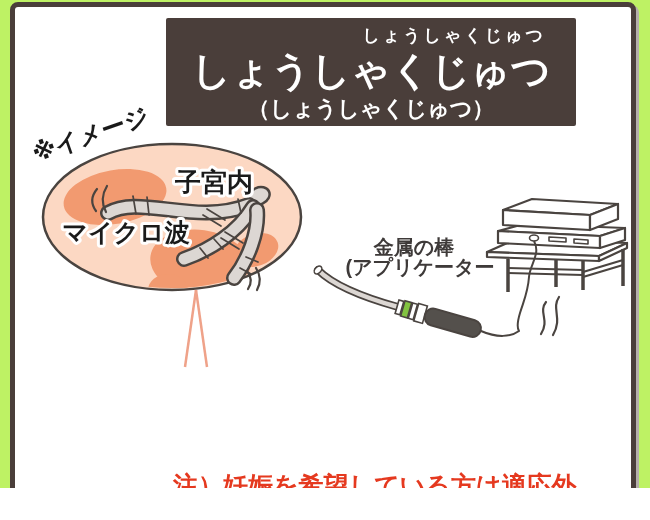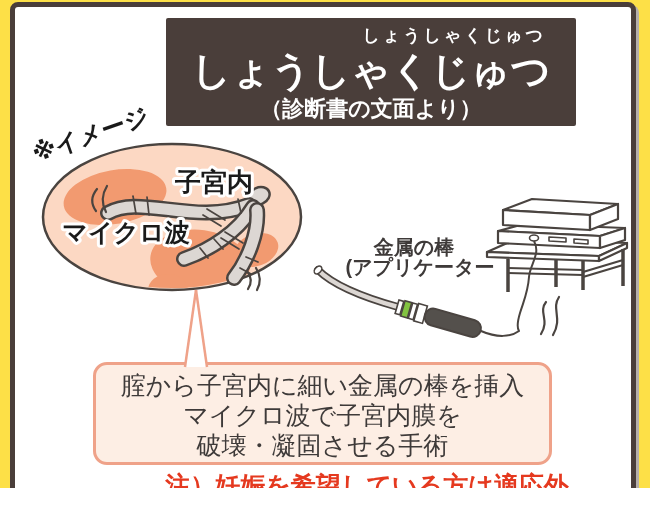--- a/index.html
+++ b/index.html
@@ -1,17 +1,17 @@
 <!DOCTYPE html>
 <html><head>
 <meta charset="utf-8">
 <style>
   html,body{margin:0;padding:0;background:#ffffff;}
   #stage{
-    position:relative;width:650px;height:488px;overflow:hidden;background:#fde047;
+    position:relative;width:650px;height:488px;overflow:hidden;background:#bef264;
     font-family:"Liberation Sans","DejaVu Sans",sans-serif;
   }
   .frame{
     position:absolute;left:10px;top:2px;width:616px;height:496px;
     border:5px solid #4a3e3a;border-radius:8px;background:#ffffff;
     box-shadow:3px 3px 0 #b6afab;
   }
   .title-box{
     position:absolute;left:166px;top:18px;width:410px;height:108px;
     background:#4a3e3a;border-radius:2px;color:#ffffff;
@@ -30,47 +30,40 @@
   }
   .desc-box{
     position:absolute;left:93px;top:362px;width:453px;height:97px;
     background:#fdeee4;border:3px solid #efa289;border-radius:14px;
   }
   .desc-text{
     position:absolute;top:5px;left:0;width:100%;text-align:center;
     font-size:25px;line-height:30px;color:#3e3a39;white-space:nowrap;
   }
   .footnote{
-    position:absolute;left:157px;top:469px;width:420px;text-align:center;
+    position:absolute;left:173px;top:469px;width:420px;
     font-size:25px;font-weight:bold;color:#e5391f;white-space:nowrap;
   }
   svg.overlay{position:absolute;left:0;top:0;width:650px;height:520px;pointer-events:none;}
   .jp-label{font-family:"Liberation Sans","DejaVu Sans",sans-serif;font-weight:bold;
     paint-order:stroke;stroke:#ffffff;stroke-linejoin:round;}
 </style>
 </head>
 <body>
 
 <div id="stage">
 
   <div class="frame"></div>
 
   <div class="title-box">
     <div class="furigana">しょうしゃくじゅつ</div>
     <div class="main-title">しょうしゃくじゅつ</div>
-    <div class="sub-title">（診断書の文面より）</div>
+    <div class="sub-title">（しょうしゃくじゅつ）</div>
   </div>
 
-  <div class="desc-box">
-    <div class="desc-text">
-      <div>腟から子宮内に細い金属の棒を挿入</div>
-      <div>マイクロ波で子宮内膜を</div>
-      <div>破壊・凝固させる手術</div>
-    </div>
-  </div>
 
   <div class="footnote">注）妊娠を希望している方は適応外</div>
 
   <svg class="overlay" viewBox="0 0 650 520">
 
     <g>
       <defs>
         <clipPath id="cavityClip">
             <ellipse cx="172" cy="217" rx="127" ry="71"></ellipse>
           </clipPath>

